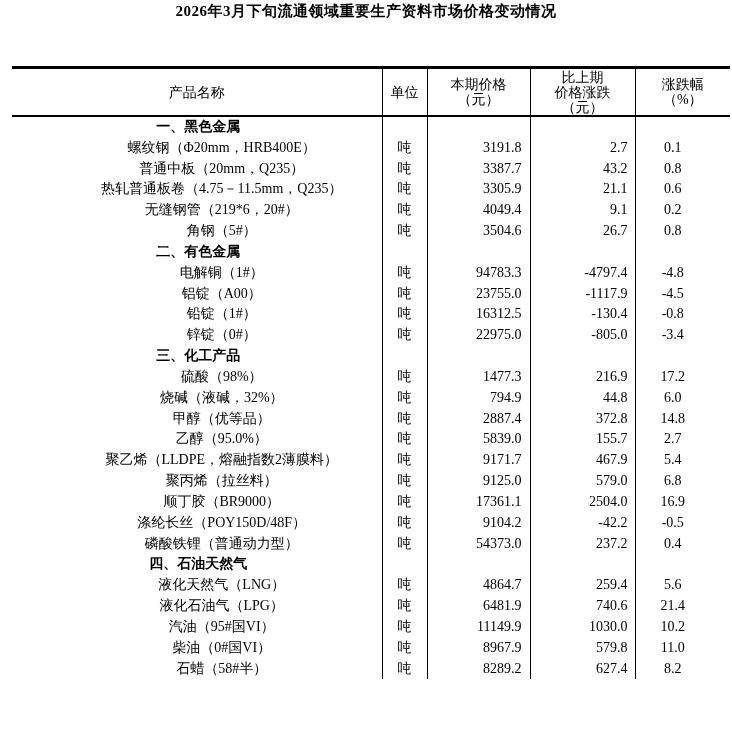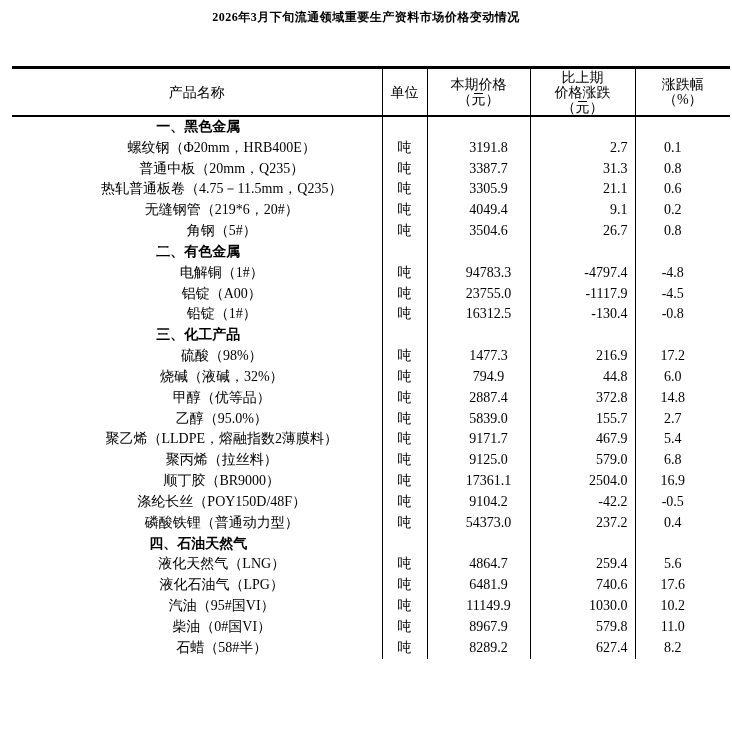--- a/index.html
+++ b/index.html
@@ -14,23 +14,22 @@
   }
   .page {
     width: 732px;
     height: 743px;
     background: #ffffff;
     position: relative;
   }
   .title {
     box-sizing: border-box;
     height: 66px;
-    padding-top: 6px;
     text-align: center;
-    font-size: 12px;
+    font-size: 15px;
     font-weight: bold;
     letter-spacing: 0.5px;
     line-height: 22px;
   }
   table.price-table {
     border-collapse: collapse;
     table-layout: fixed;
     margin-left: 12px;
     width: 718px;
     border-top: 3px solid #000;
@@ -63,21 +62,21 @@
   .price-table th.c3, .price-table td.c3,
   .price-table th.c4, .price-table td.c4 {
     border-left: 1px solid #000;
   }
   .price-table td.c0 { text-align: center; padding-left: 50px; }
   .price-table tr.section-row td.c0 {
     padding-left: 3px;
     font-weight: bold;
   }
   .price-table td.c1 { text-align: center; }
-  .price-table td.c2 { text-align: center; padding-right: 8px; padding-left: 28px; }
+  .price-table td.c2 { text-align: right; padding-right: 8px; padding-left: 28px; }
   .price-table td.c3 { text-align: right; padding-right: 7px; }
   .price-table td.c4 { text-align: center; padding-right: 20px; }
 </style>
 </head>
 <body>
 
 <div class="page">
   <div class="title">2026年3月下旬流通领域重要生产资料市场价格变动情况</div>
 
   <table class="price-table">
@@ -113,21 +112,21 @@
           <td class="c0">螺纹钢（Φ20mm，HRB400E）</td>
           <td class="c1">吨</td>
           <td class="c2">3191.8</td>
           <td class="c3">2.7</td>
           <td class="c4">0.1</td>
         </tr>
         <tr class="product-row">
           <td class="c0">普通中板（20mm，Q235）</td>
           <td class="c1">吨</td>
           <td class="c2">3387.7</td>
-          <td class="c3">31.3</td>
+          <td class="c3">43.2</td>
           <td class="c4">0.8</td>
         </tr>
         <tr class="product-row">
           <td class="c0">热轧普通板卷（4.75－11.5mm，Q235）</td>
           <td class="c1">吨</td>
           <td class="c2">3305.9</td>
           <td class="c3">21.1</td>
           <td class="c4">0.6</td>
         </tr>
         <tr class="product-row">
@@ -165,20 +164,27 @@
           <td class="c3">-1117.9</td>
           <td class="c4">-4.5</td>
         </tr>
         <tr class="product-row">
           <td class="c0">铅锭（1#）</td>
           <td class="c1">吨</td>
           <td class="c2">16312.5</td>
           <td class="c3">-130.4</td>
           <td class="c4">-0.8</td>
         </tr>
+        <tr class="product-row">
+          <td class="c0">锌锭（0#）</td>
+          <td class="c1">吨</td>
+          <td class="c2">22975.0</td>
+          <td class="c3">-805.0</td>
+          <td class="c4">-3.4</td>
+        </tr>
         <tr class="section-row">
           <td class="c0">三、化工产品</td>
           <td class="c1"></td>
           <td class="c2"></td>
           <td class="c3"></td>
           <td class="c4"></td>
         </tr>
         <tr class="product-row">
           <td class="c0">硫酸（98%）</td>
           <td class="c1">吨</td>
@@ -254,21 +260,21 @@
           <td class="c1">吨</td>
           <td class="c2">4864.7</td>
           <td class="c3">259.4</td>
           <td class="c4">5.6</td>
         </tr>
         <tr class="product-row">
           <td class="c0">液化石油气（LPG）</td>
           <td class="c1">吨</td>
           <td class="c2">6481.9</td>
           <td class="c3">740.6</td>
-          <td class="c4">17.6</td>
+          <td class="c4">21.4</td>
         </tr>
         <tr class="product-row">
           <td class="c0">汽油（95#国VI）</td>
           <td class="c1">吨</td>
           <td class="c2">11149.9</td>
           <td class="c3">1030.0</td>
           <td class="c4">10.2</td>
         </tr>
         <tr class="product-row">
           <td class="c0">柴油（0#国VI）</td>

